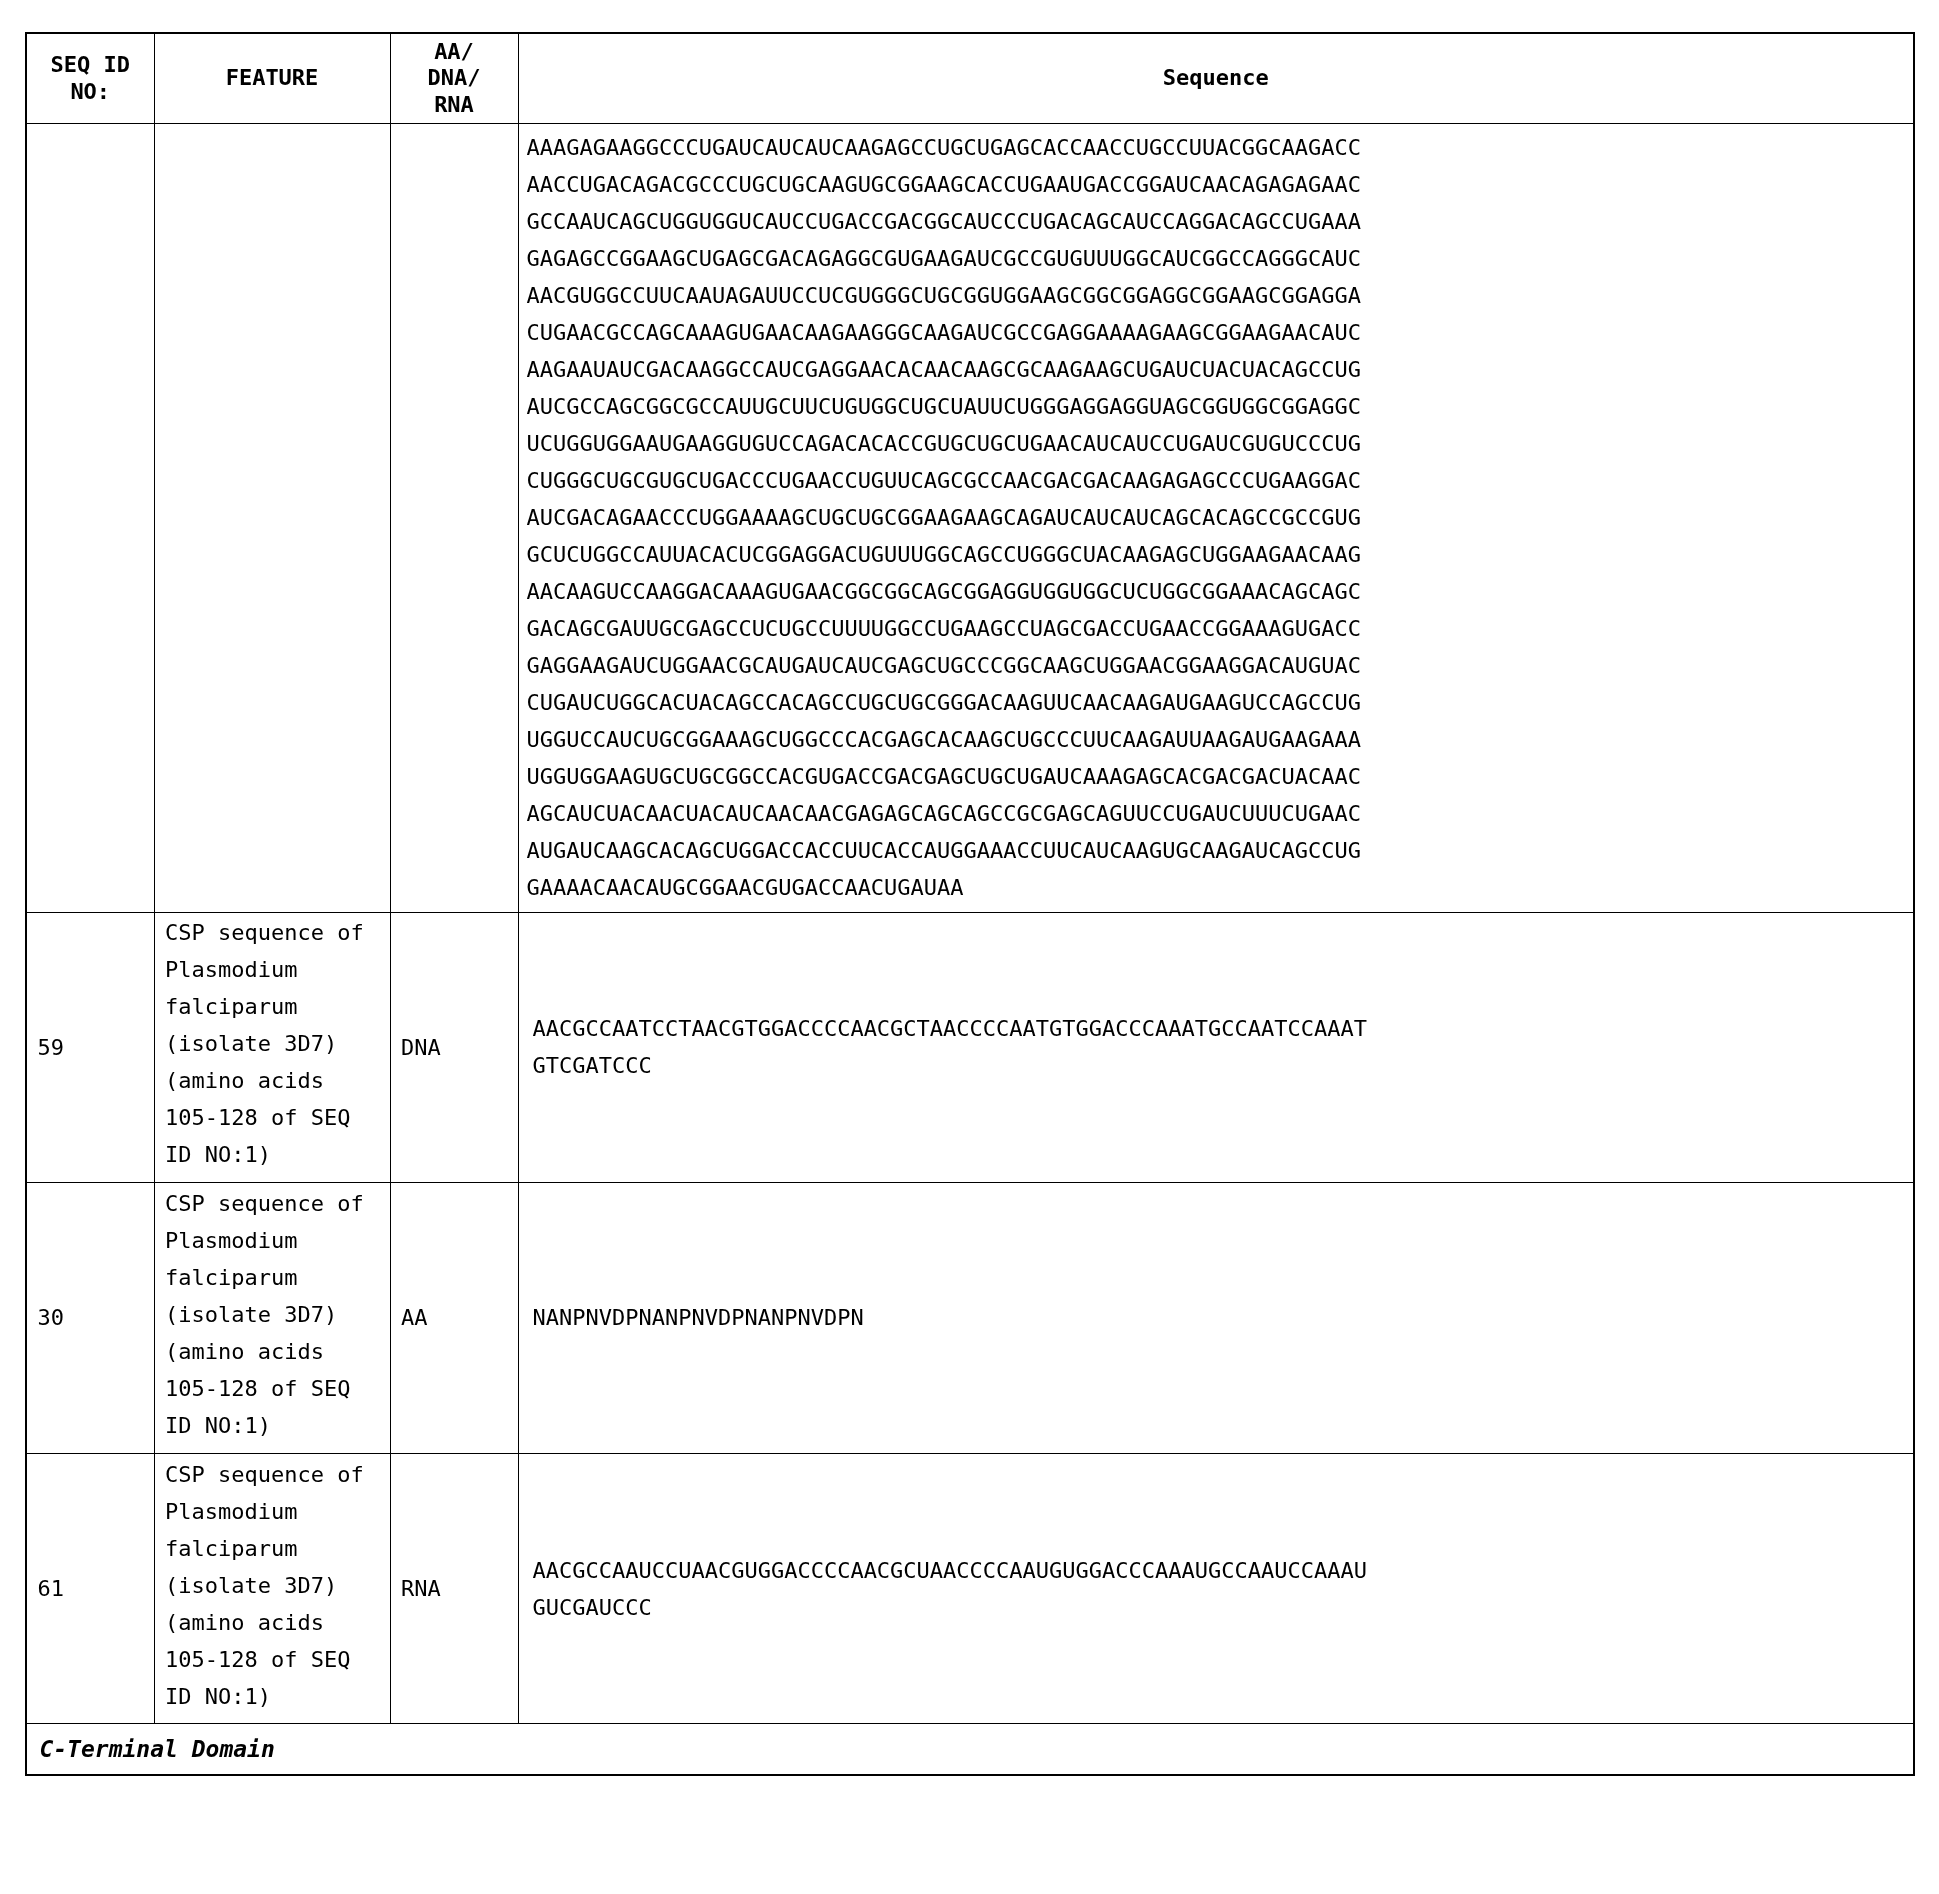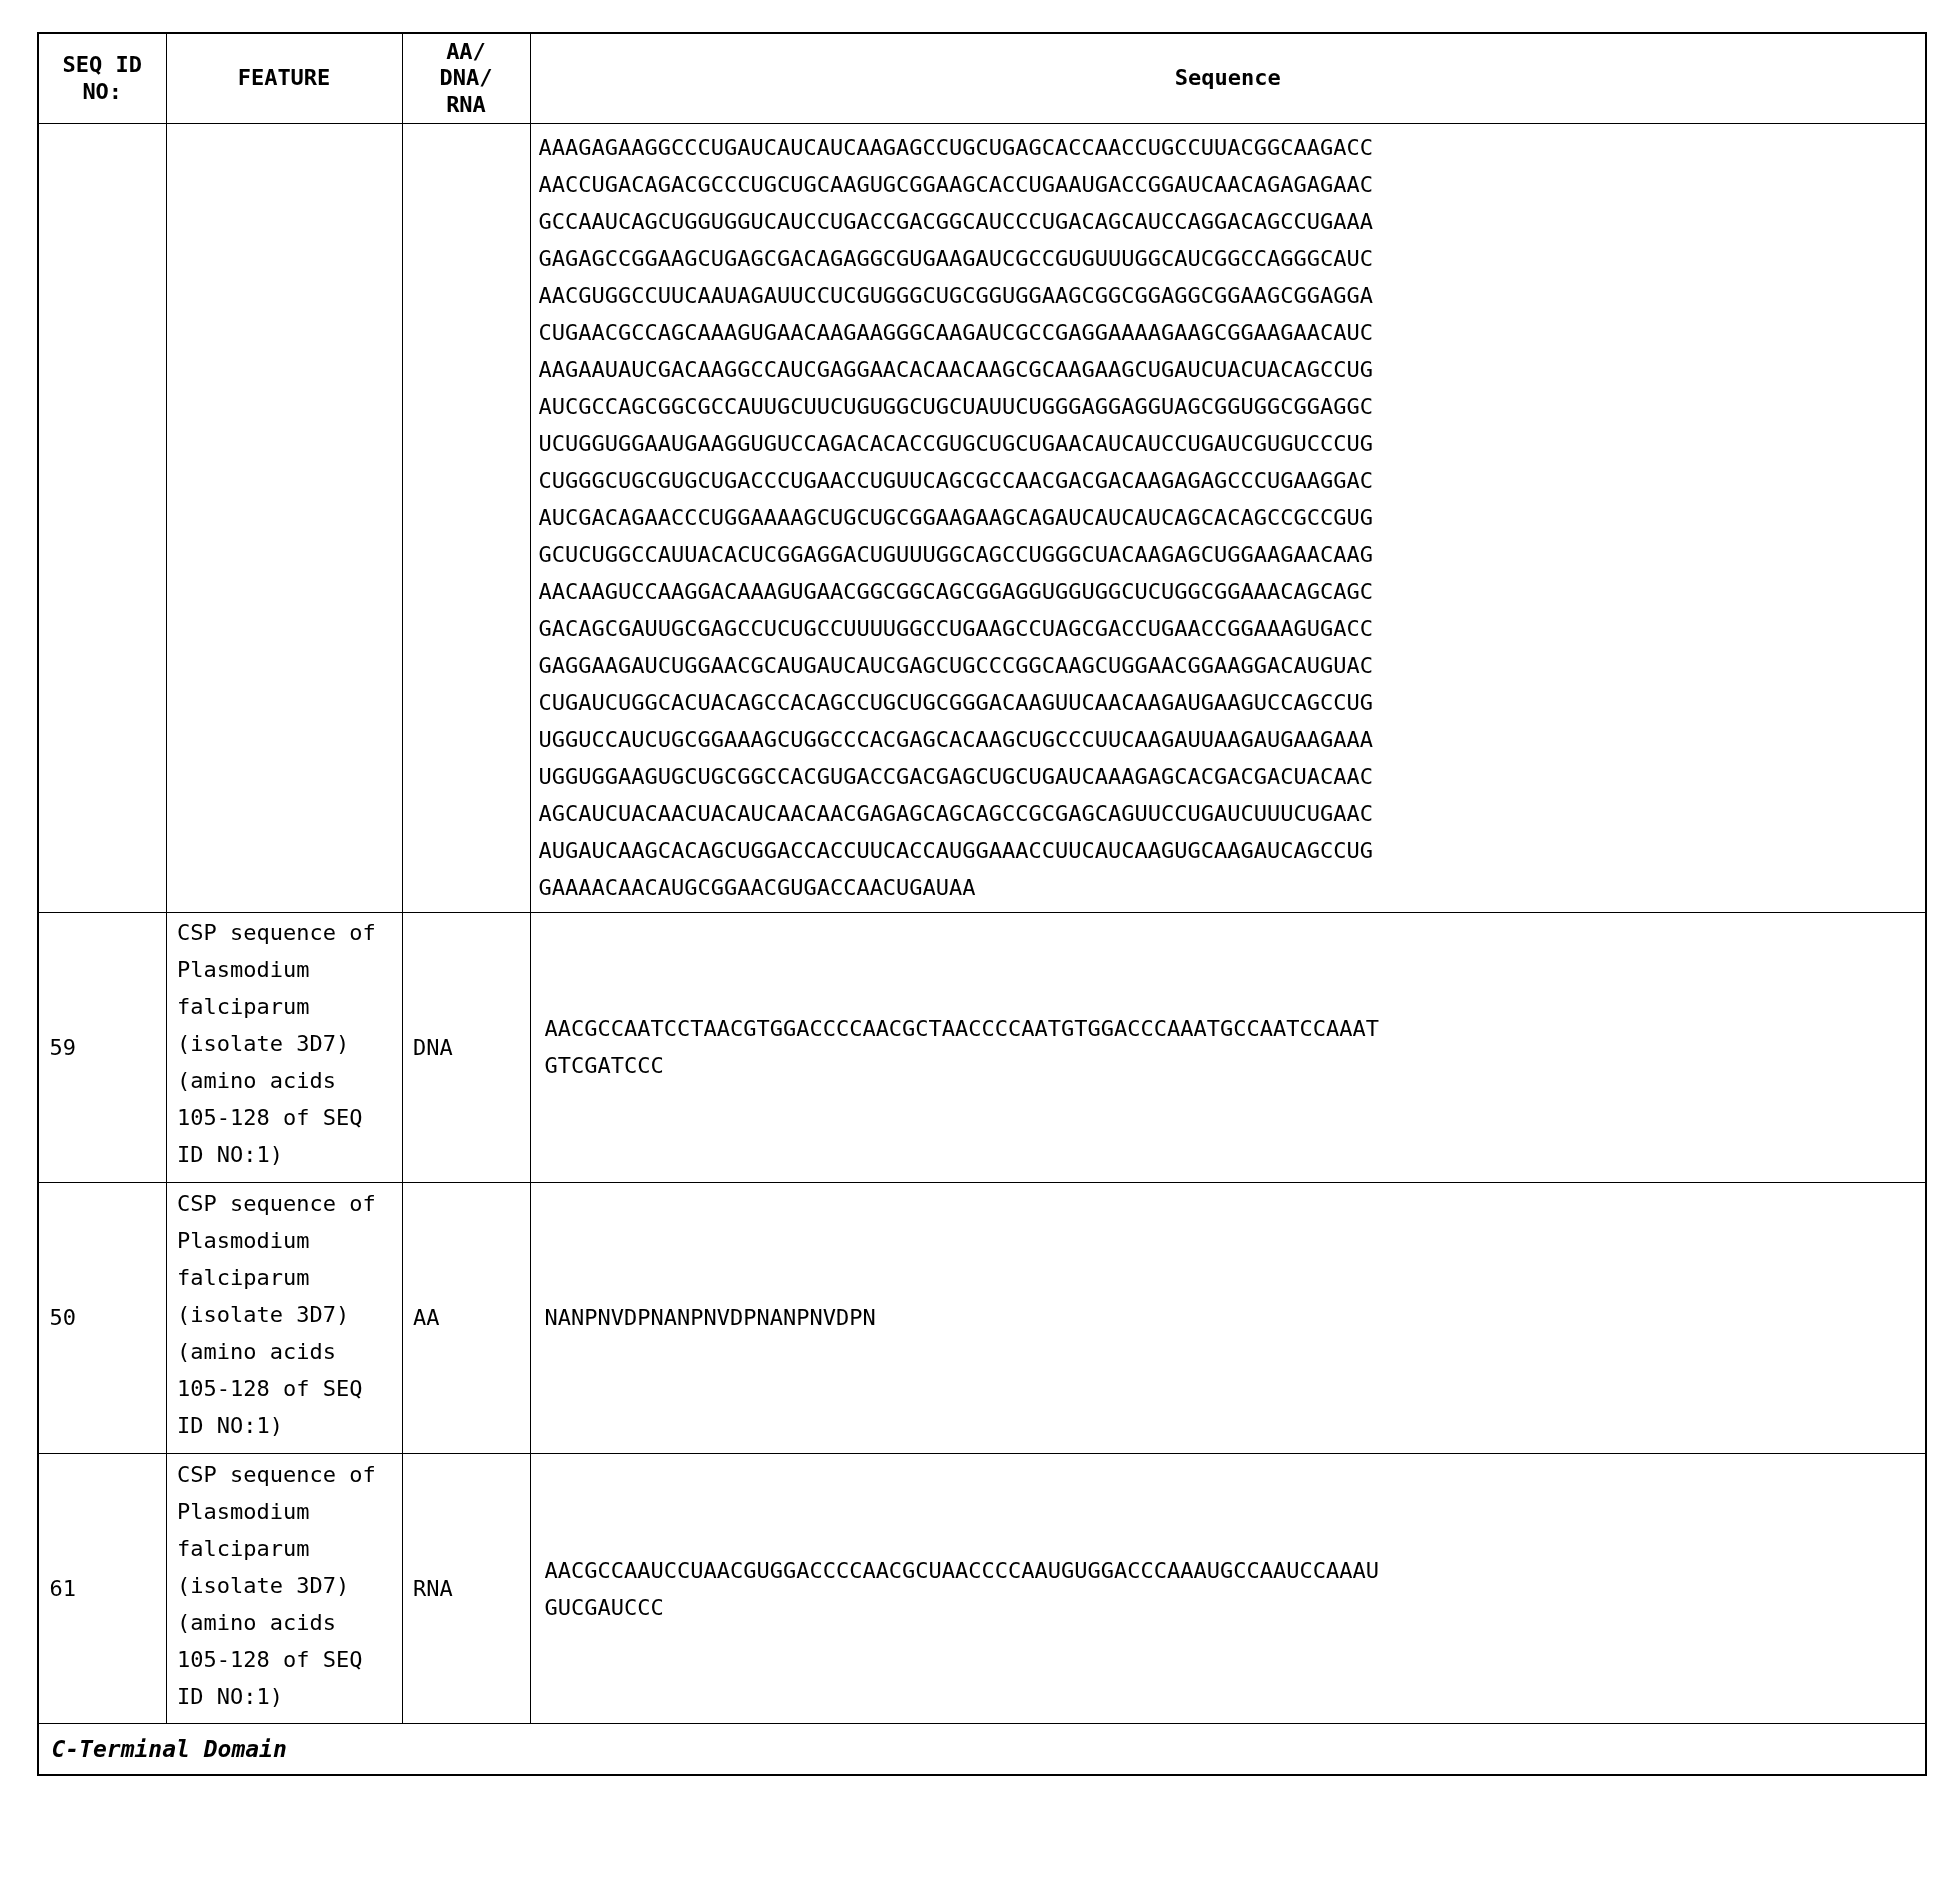--- a/index.html
+++ b/index.html
@@ -14,21 +14,20 @@
     padding: 32px 25px;
     overflow: hidden;
     font-family: "DejaVu Sans Mono", "Liberation Mono", monospace;
     color: #000000;
   }
   table.seq-table {
     width: 1890px;
     border-collapse: collapse;
     table-layout: fixed;
     border: 2.7px solid #000000;
-    margin-left: 12px;
   }
   col.c-seqid   { width: 128px; }
   col.c-feature { width: 236px; }
   col.c-type    { width: 128px; }
   col.c-seq     { width: auto;  }
   th, td {
     border: 1.8px solid #000000;
     font-size: 22px;
     line-height: 37px;
     padding: 1.8px 10.6px;
@@ -126,21 +125,21 @@
 (isolate 3D7)
 (amino acids
 105-128 of SEQ
 ID NO:1)</td>
     <td class="mid">DNA</td>
     <td class="seq mid">AACGCCAATCCTAACGTGGACCCCAACGCTAACCCCAATGTGGACCCAAATGCCAATCCAAAT
 GTCGATCCC</td>
   </tr>
 
   <tr class="feature-row">
-    <td class="mid">50</td>
+    <td class="mid">30</td>
     <td>CSP sequence of
 Plasmodium
 falciparum
 (isolate 3D7)
 (amino acids
 105-128 of SEQ
 ID NO:1)</td>
     <td class="mid">AA</td>
     <td class="seq mid">NANPNVDPNANPNVDPNANPNVDPN</td>
   </tr>

